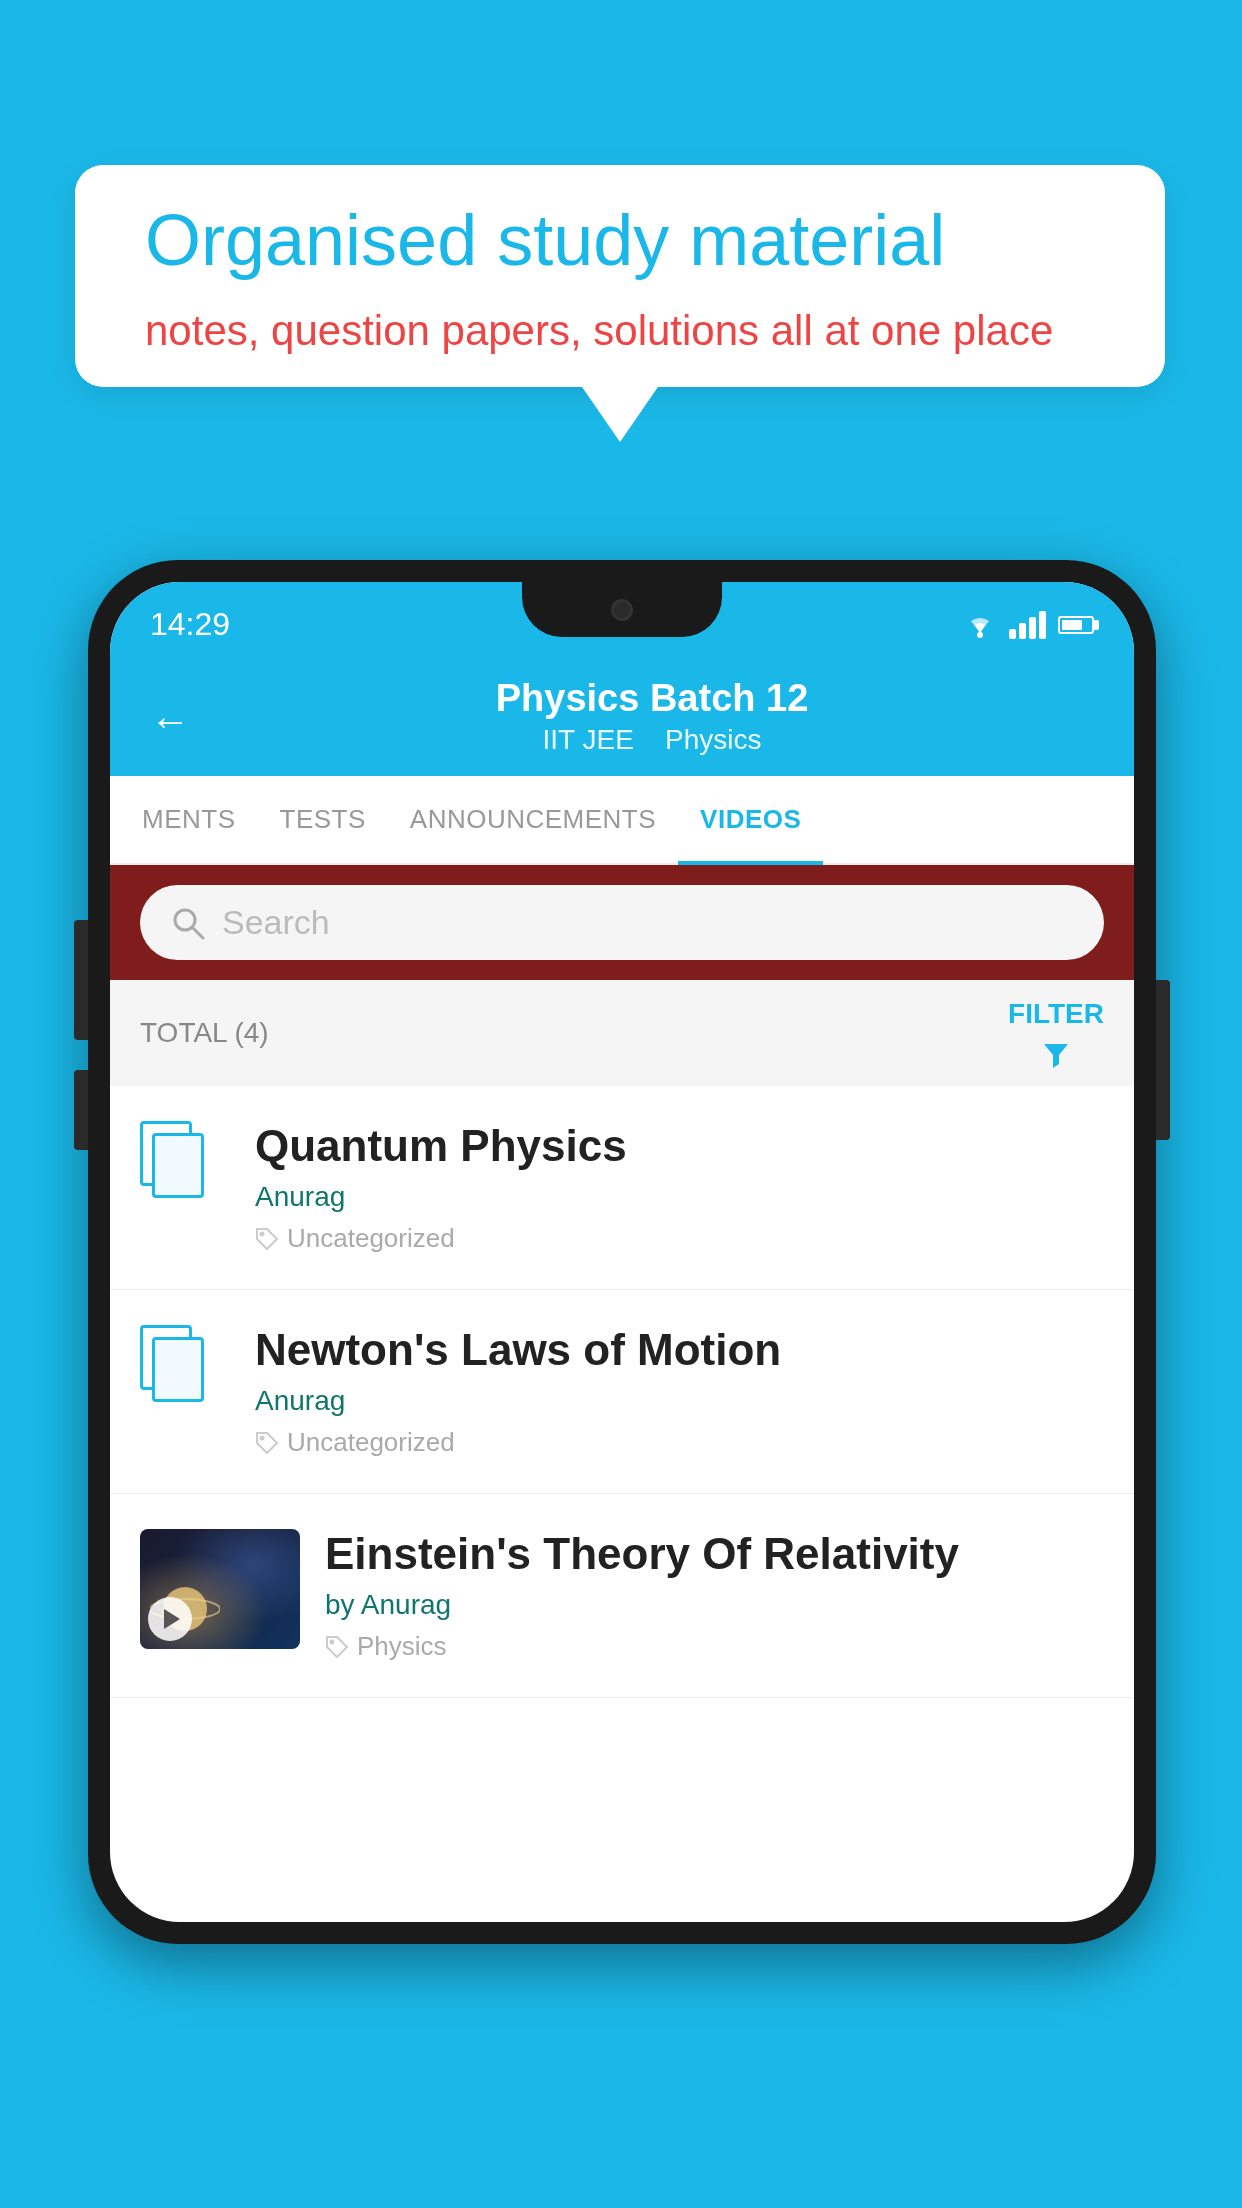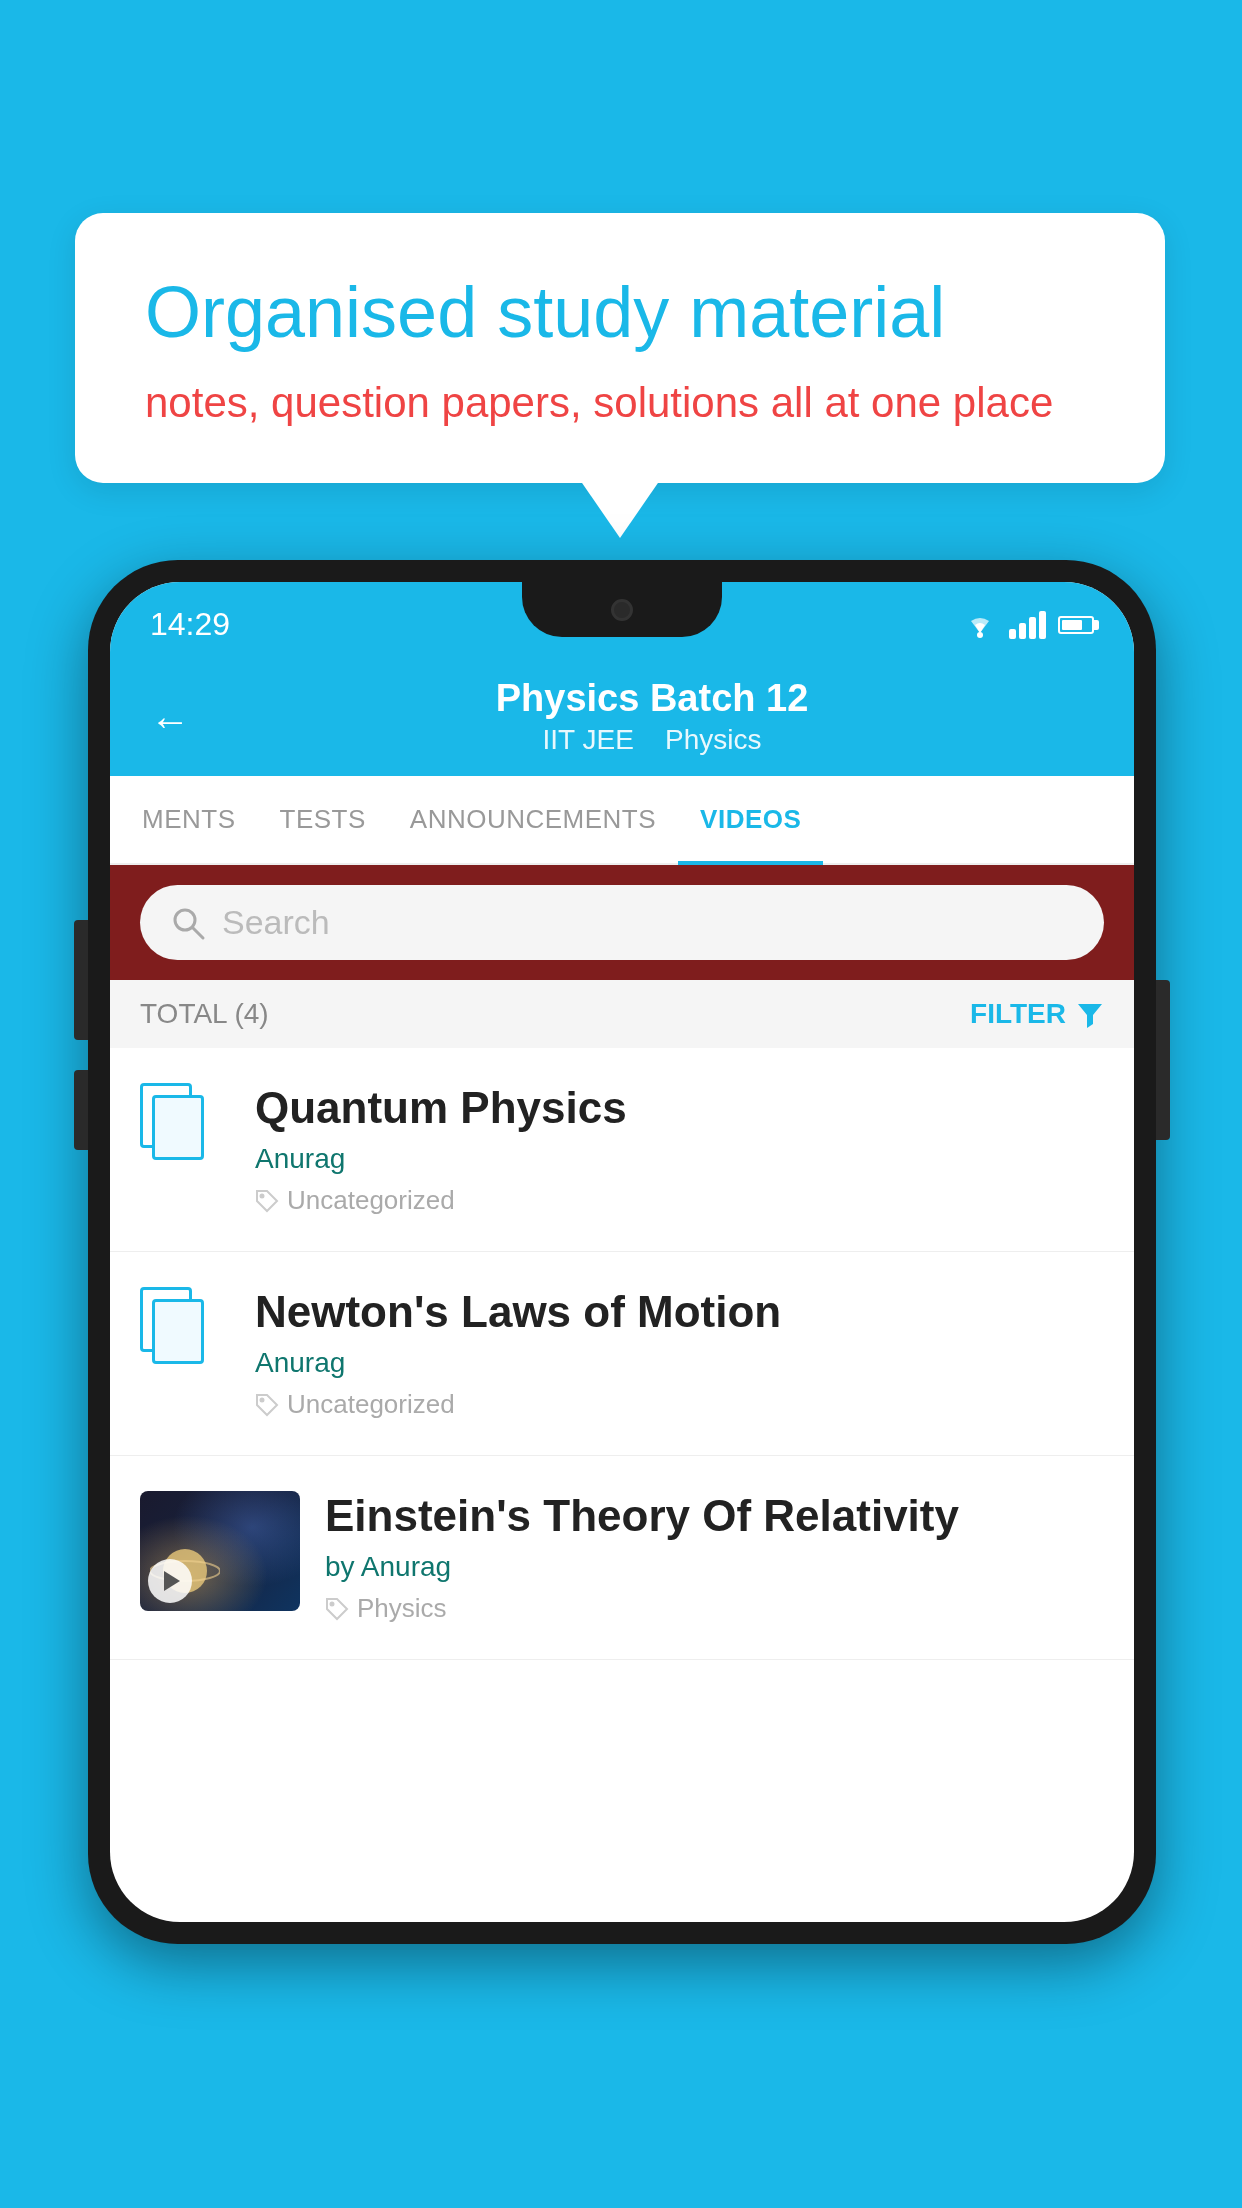--- a/index.html
+++ b/index.html
@@ -14,23 +14,22 @@
     }
 
     
     .speech-bubble {
       position: absolute;
       top: 165px;
       left: 75px;
       width: 1090px;
       background: white;
       border-radius: 28px;
-      padding: 56px 70px;
+      padding: 32px 70px;
       box-shadow: 0 8px 30px rgba(0,0,0,0.1);
-      margin-top: 48px;
     }
 
     .speech-bubble::after {
       content: '';
       position: absolute;
       bottom: -55px;
       left: 50%;
       transform: translateX(-50%);
       width: 0;
       height: 0;
@@ -266,20 +265,21 @@
     }
 
     .filter-btn {
       display: flex;
       align-items: center;
       gap: 10px;
       color: #1ab8e8;
       font-size: 28px;
       font-weight: 600;
       cursor: pointer;
+      flex-direction: column;
     }
 
     
     .video-list {
       background: white;
       flex: 1;
     }
 
     .video-item {
       display: flex;

